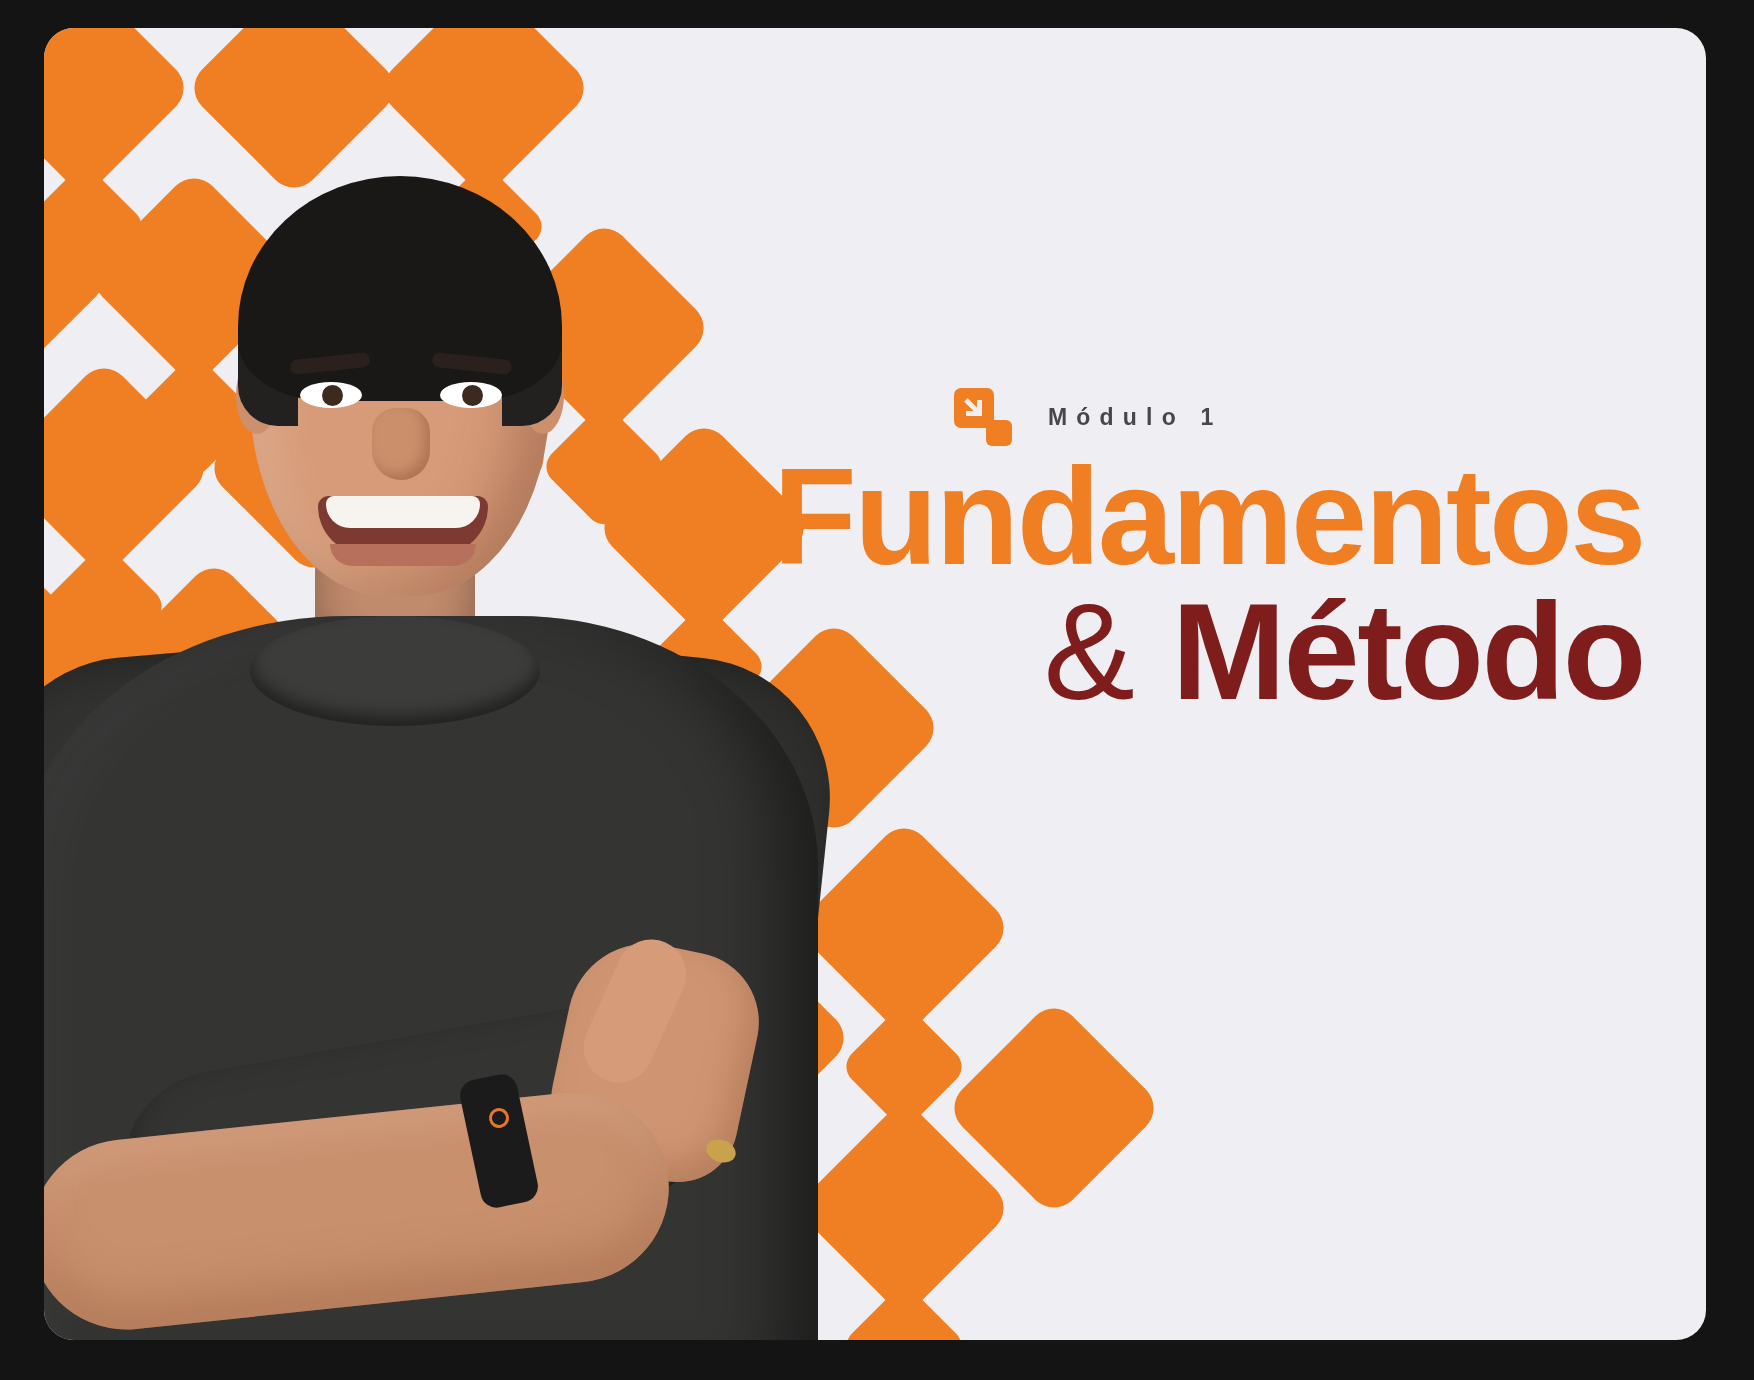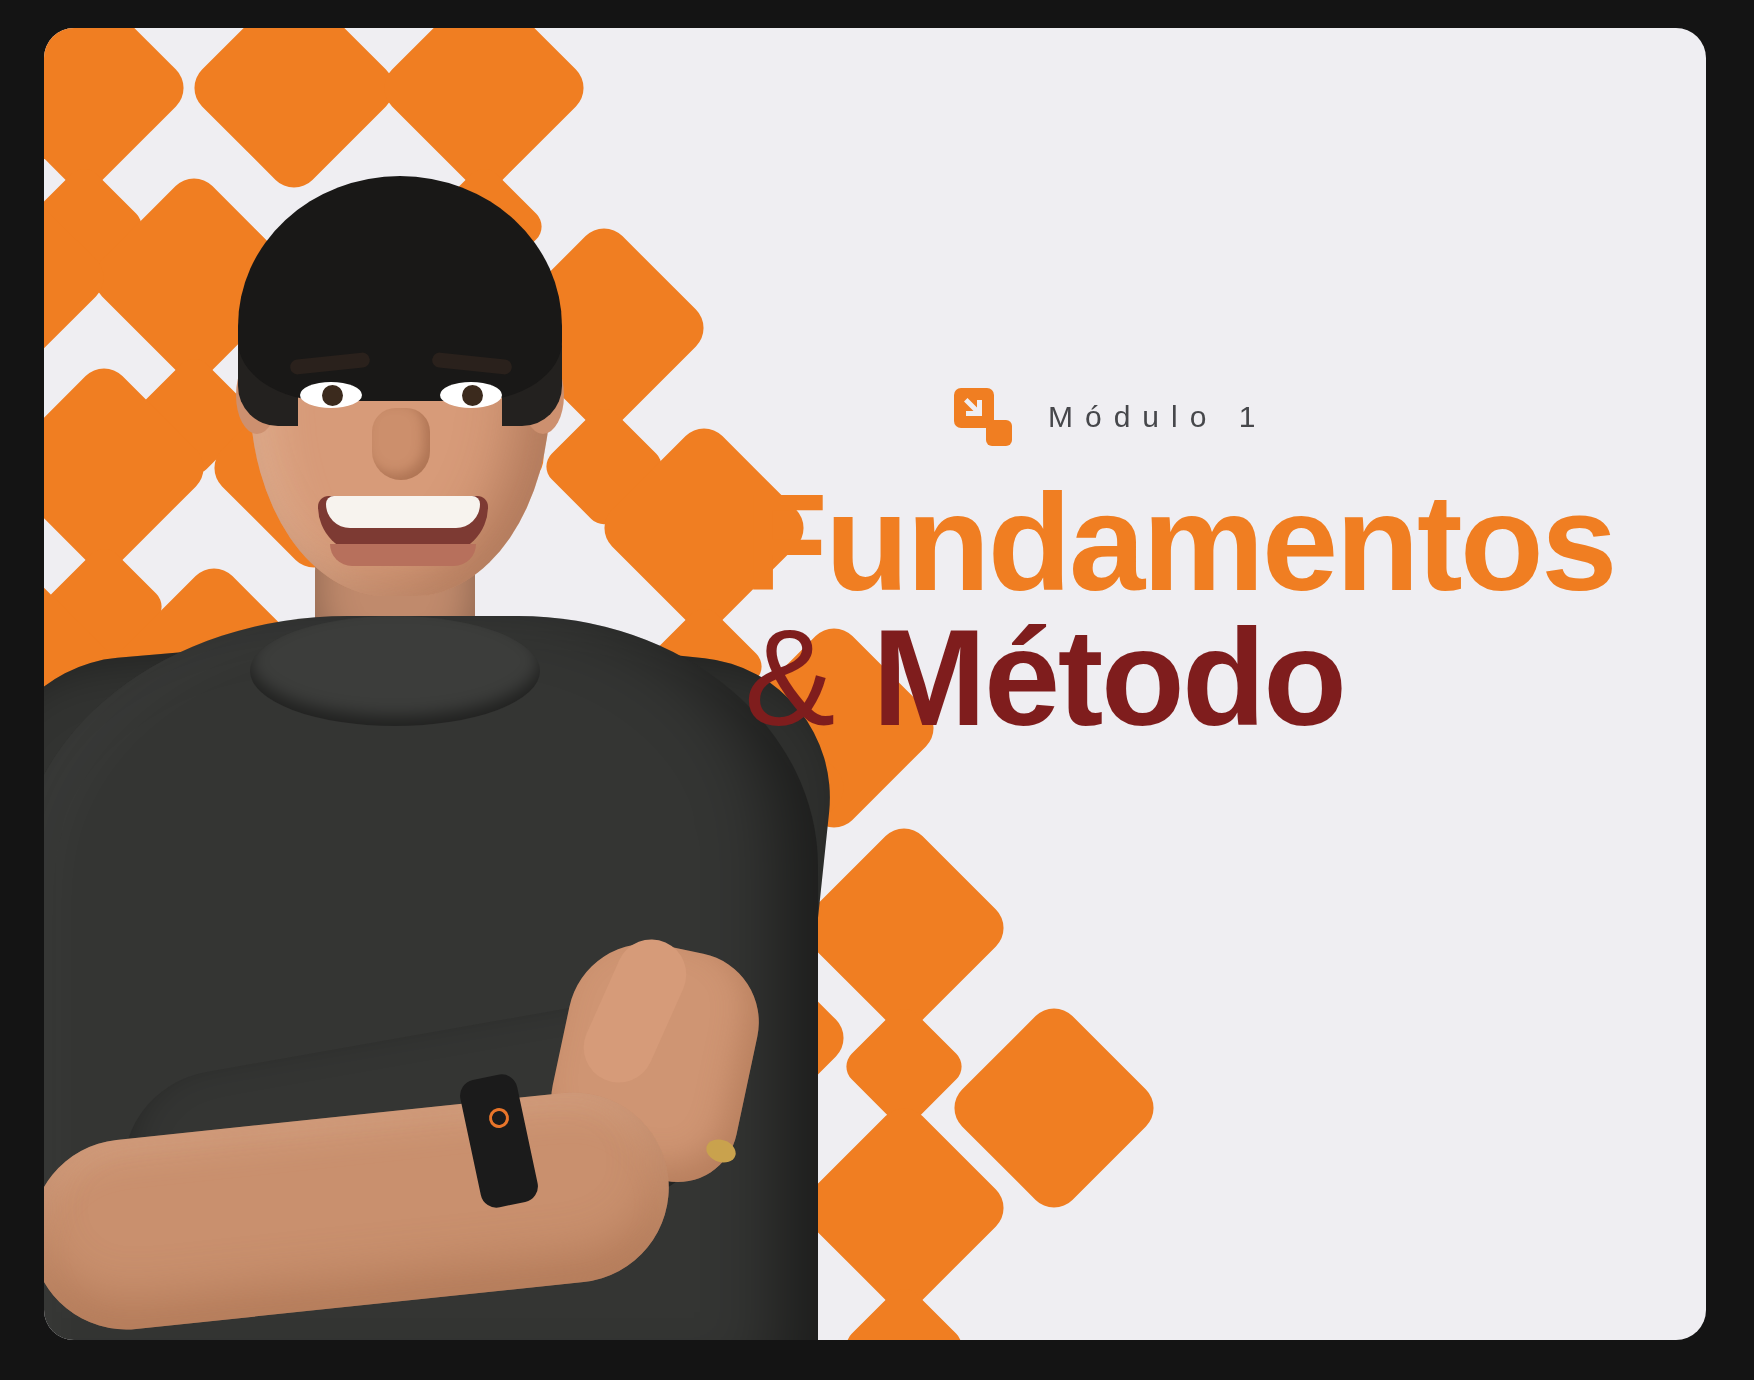--- a/index.html
+++ b/index.html
@@ -193,29 +193,29 @@
   }
 
   .eyebrow-row {
     display:flex;
     align-items:center;
     gap:36px;
     margin-left:210px;
   }
   .brand-mark { width:58px; height:58px; position:relative; flex:none; }
   .eyebrow-text {
-    font-size:30px;
-    font-weight:400;
+    font-size:23px;
+    font-weight:700;
     letter-spacing:.40em;
     color:#46474b;
     white-space:nowrap;
   }
 
   .headline {
-    margin-top:26px;
+    text-align:right;
     white-space:nowrap;
   }
   .line1 {
     font-size:137px;
     font-weight:700;
     color:#F07E22;
     letter-spacing:-.018em;
     line-height:1.03;
   }
   .line2 {

